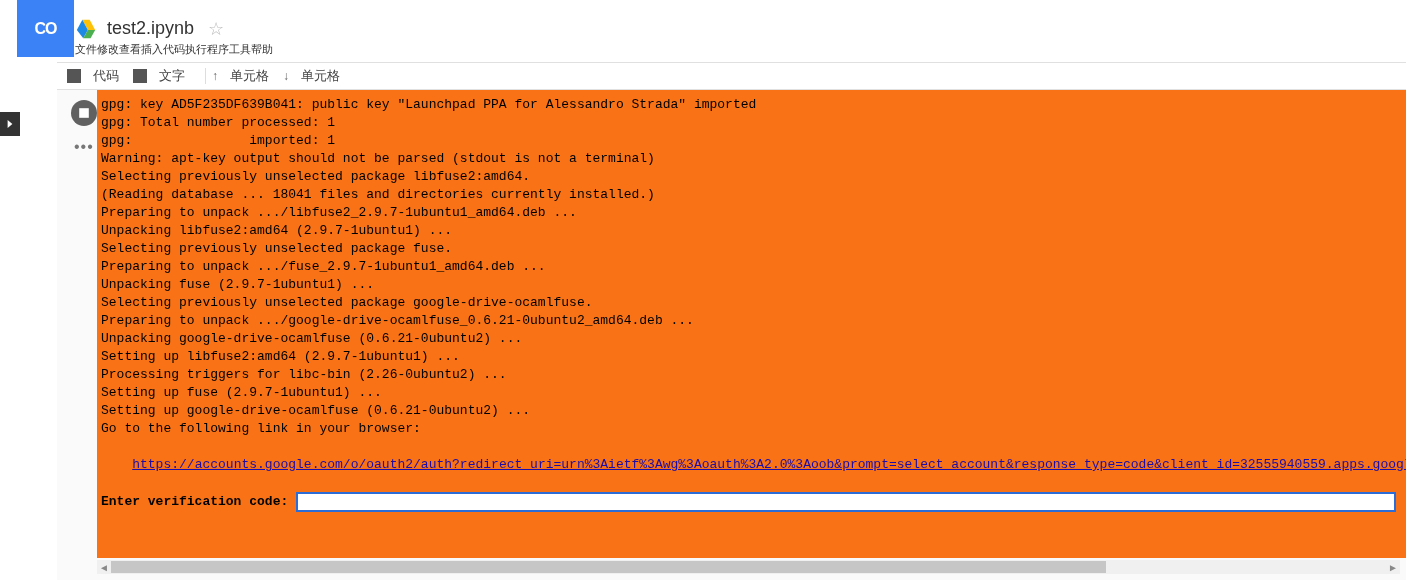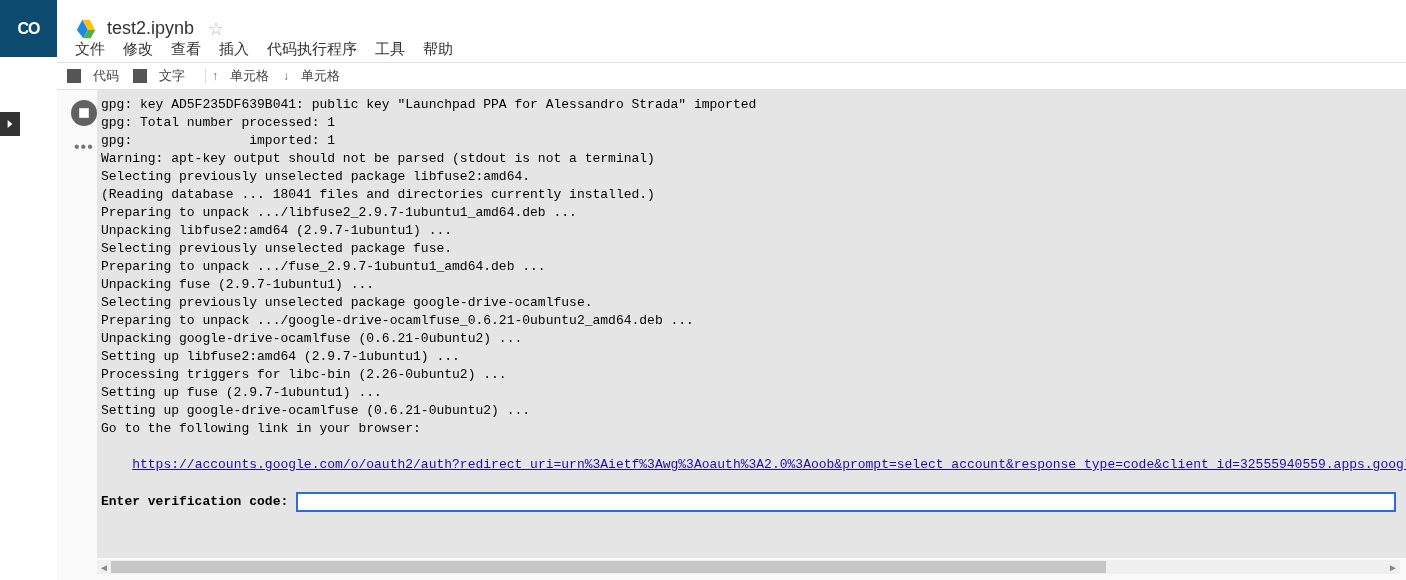--- a/index.html
+++ b/index.html
@@ -2,42 +2,42 @@
 <html><head>
 <meta charset="utf-8">
 <style>
 * { margin: 0; padding: 0; box-sizing: border-box; }
 body { font-family: Arial, "Microsoft YaHei", sans-serif; background: #fff; width: 1406px; height: 580px; overflow: hidden; position: relative; }
 
 .sidebar-left {
   position: absolute; left: 0; top: 0; width: 57px; height: 580px; background: #fff;
 }
 .logo-box {
-  width: 57px; height: 57px; background: #0c4a6e; display: flex; align-items: center; justify-content: center;
+  width: 57px; height: 57px; background: #3b82f6; display: flex; align-items: center; justify-content: center; margin-left: 17px;
 }
 .logo-text { color: #fff; font-weight: bold; font-size: 16px; letter-spacing: -1px; }
 .expand-btn {
   position: absolute; left: 0; top: 112px; width: 20px; height: 24px;
   background: #333; display: flex; align-items: center; justify-content: center;
   color: #fff; font-size: 11px; cursor: pointer;
 }
 
 .header {
   position: absolute; left: 57px; top: 0; right: 0; height: 57px;
   display: flex; align-items: center; padding-left: 18px;
 }
 .drive-icon {
   width: 22px; height: 22px; margin-right: 10px; display: flex; align-items: center; justify-content: center;
 }
 .notebook-title { font-size: 18px; color: #333; margin-right: 14px; }
 .star-icon { color: #bbb; font-size: 18px; cursor: pointer; }
 
 .menubar {
   position: absolute; left: 75px; top: 36px; right: 0; height: 26px;
-  display: flex; align-items: center; gap: 18px; font-size: 15px; color: #333;
+  display: flex; align-items: center; font-size: 11px; color: #333;
 }
 .menubar span { cursor: pointer; }
 
 .toolbar {
   position: absolute; left: 57px; top: 62px; right: 0; height: 28px;
   border-top: 1px solid #e0e0e0; border-bottom: 1px solid #e0e0e0;
   display: flex; align-items: center; padding-left: 10px; font-size: 13px; color: #444;
 }
 .tb-group { display: flex; align-items: center; gap: 12px; margin-right: 14px; cursor: pointer; }
 .tb-icon { width: 14px; height: 14px; background: #555; display: inline-block; }
@@ -57,21 +57,21 @@
   cursor: pointer;
 }
 .run-btn svg { width: 12px; height: 12px; }
 .more-dots {
   position: absolute; left: 17px; top: 48px; color: #777; font-size: 16px; cursor: pointer; letter-spacing: 1px;
 }
 
 .output-container {
   position: absolute; left: 40px; top: 0; right: 0; bottom: 22px;
   overflow: hidden; padding: 6px 0 0 4px; font-family: "Courier New", monospace;
-  font-size: 13px; line-height: 18px; color: #000; background: #e5e5e5; white-space: pre;
+  font-size: 13px; line-height: 18px; color: #000; background: #f97316; white-space: pre;
 }
 .output-link { color: #1a0dab; text-decoration: underline; cursor: pointer; }
 .input-prompt { display: inline; font-weight: bold; }
 .verif-input {
   display: inline-block; width: 1100px; height: 20px;
   border: 2px solid #2c6cd6; background: #fff; vertical-align: middle;
   font-family: inherit; font-size: 13px; padding: 0 4px;
 }
 
 .hscroll {

